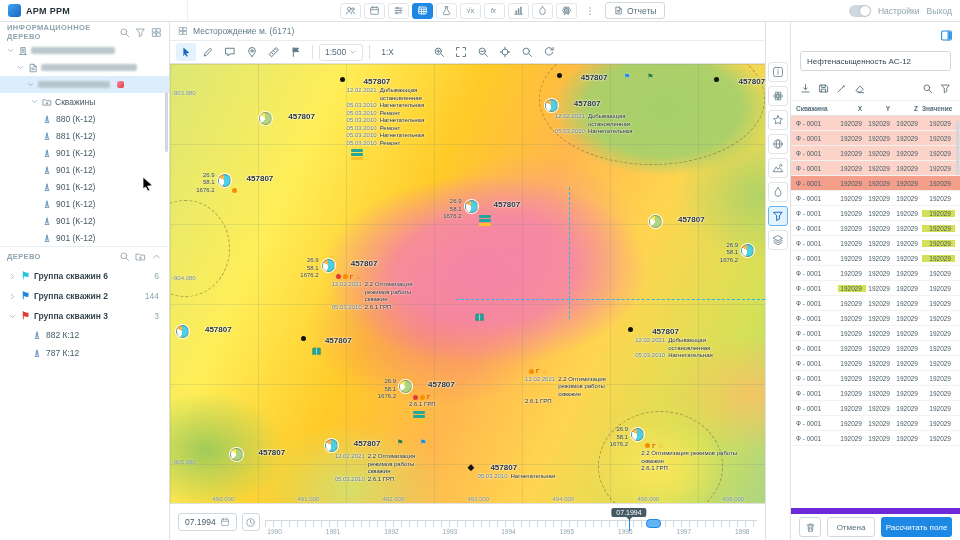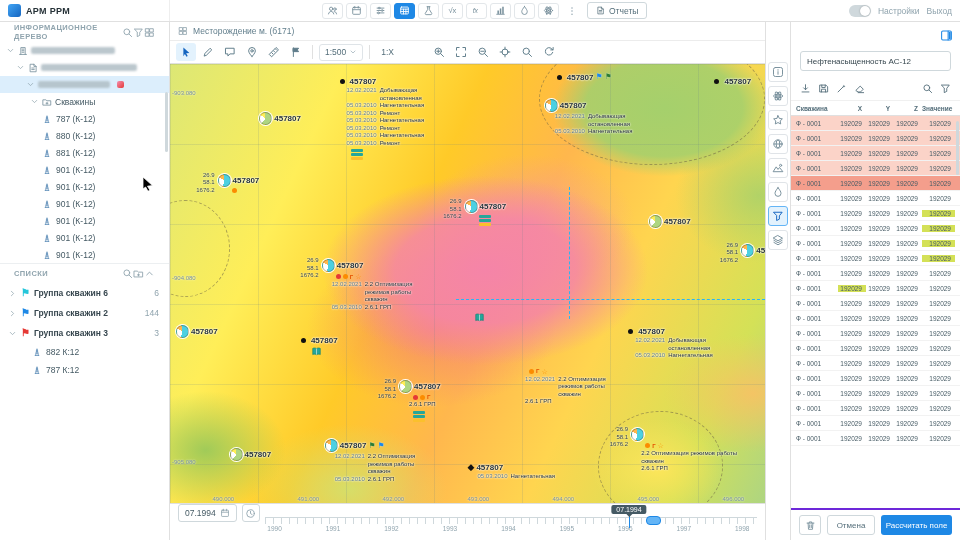--- a/index.html
+++ b/index.html
@@ -3,21 +3,21 @@
 <meta charset="utf-8">
 <style>
   *{margin:0;padding:0;box-sizing:border-box}
   html,body{width:960px;height:540px;overflow:hidden}
   body{font-family:"Liberation Sans",sans-serif;font-size:10px;color:#37474f;background:#fff}
   #app{width:960px;height:540px;display:flex;flex-direction:column;position:relative}
   svg{display:block}
 
   
   #topbar{height:22px;flex:0 0 22px;display:flex;align-items:center;border-bottom:1px solid #e0e0e0;background:#fff}
-  .logo-wrap{width:170px;height:100%;display:flex;align-items:center;gap:5px;padding-left:8px;border-right:1px solid #eee}
+  .logo-wrap{width:188px;height:100%;display:flex;align-items:center;gap:5px;padding-left:8px;border-right:1px solid #eee}
   .logo{width:13px;height:13px;border-radius:3px;background:linear-gradient(135deg,#42a5f5,#1565c0)}
   .logo-text{font-weight:bold;font-size:9px;letter-spacing:.3px;color:#263238}
   #top-icons{display:flex;gap:3px;align-items:center;margin-left:152px}
   .tbtn{width:21px;height:16px;border:1px solid #e3e7ea;border-radius:3px;display:flex;align-items:center;justify-content:center;color:#78909c;background:#fff}
   .tbtn svg{width:11px;height:11px}
   .tbtn.active{background:#1e88e5;border-color:#1e88e5;color:#fff}
   .more-btn{width:14px;height:16px;display:flex;align-items:center;justify-content:center;color:#90a4ae;margin-left:6px}
   .more-btn svg{width:10px;height:10px}
   .reports-btn{display:flex;align-items:center;gap:4px;border:1px solid #cfd8dc;border-radius:3px;height:17px;padding:0 8px;margin-left:8px;color:#546e7a;font-size:8.5px}
   .reports-btn svg{width:9px;height:9px}
@@ -27,21 +27,21 @@
   .top-link{font-size:8.5px;color:#90a4ae}
 
   
   #content{display:flex;flex:1;min-height:0}
   #left{width:170px;flex:0 0 170px;border-right:1px solid #e0e0e0;background:#fff;display:flex;flex-direction:column;position:relative}
   #map{flex:1;min-width:0;display:flex;flex-direction:column}
   #strip{width:25px;flex:0 0 25px;border-left:1px solid #e0e0e0;background:#fff;display:flex;flex-direction:column;align-items:center;padding-top:40px;gap:4px}
   #right{width:170px;flex:0 0 170px;border-left:1px solid #e0e0e0;background:#fff;display:flex;flex-direction:column}
 
   
-  .phead{height:20px;display:flex;align-items:center;padding:0 14px;color:#90a4ae;font-size:7.5px;font-weight:bold;letter-spacing:.4px}
+  .phead{height:20px;display:flex;align-items:center;gap:5px;padding:0 7px;color:#90a4ae;font-size:7.5px;font-weight:bold;letter-spacing:.4px}
   .phead .sp{flex:1}
   .pico{width:11px;height:11px;color:#90a4ae}
   .pico svg{width:11px;height:11px}
   .trw{height:17px;display:flex;align-items:center;gap:3px;font-size:8.5px;color:#455a64}
   .chev{width:9px;height:9px;color:#90a4ae;flex:0 0 9px}
   .chev svg{width:9px;height:9px}
   .ticon{width:10px;height:10px;color:#78909c;flex:0 0 10px}
   .ticon svg{width:10px;height:10px}
   .redbar{height:7px;border-radius:2px;background:#b0bec5;filter:blur(1px);opacity:.85}
   .sel-row{background:#dceefc}
@@ -90,21 +90,21 @@
     repeating-linear-gradient(to right, rgba(96,125,139,.16) 0 1px, transparent 1px 88px),
     repeating-linear-gradient(to bottom, rgba(96,125,139,.16) 0 1px, transparent 1px 80px);pointer-events:none}
   .contour{position:absolute;border:1px dashed rgba(110,100,70,.55);border-radius:50%;pointer-events:none}
   .bdash-v{position:absolute;left:67%;top:28%;height:30%;border-left:1px dashed #29b6f6;pointer-events:none}
   .bdash-h{position:absolute;left:48%;top:53.5%;width:52%;border-top:1px dashed #29b6f6;pointer-events:none}
   .axl{position:absolute;left:2px;font-size:6px;color:#78909c;text-shadow:0 0 2px #fff;z-index:3}
   .axb{position:absolute;bottom:1px;font-size:6px;color:#78909c;text-shadow:0 0 2px #fff;z-index:3}
 
   
   .marker{position:absolute;z-index:5}
-  .mrow{display:flex;align-items:center;gap:2px}
+  .mrow{display:flex;gap:16px}
   .pie{width:13px;height:13px;border-radius:50%;border:1px solid rgba(0,0,0,.25);box-shadow:0 0 0 1px #fff;flex:0 0 13px}
   .dotm{width:5px;height:5px;background:#111;border-radius:50%;flex:0 0 5px;margin:0 3px}
   .diam{font-size:9px;color:#111;line-height:1}
   .mlabel{font-size:8px;font-weight:bold;color:#263238;white-space:nowrap;text-shadow:0 0 2px #fff,0 0 2px #fff}
   .flagg{font-size:8px;line-height:1;text-shadow:0 0 1px #fff}
   .metrics{position:absolute;right:100%;margin-right:3px;top:-2px;text-align:right;font-size:6px;line-height:1.25;color:#37474f;white-space:nowrap;text-shadow:0 0 2px #fff}
   .micons{display:flex;gap:2px;align-items:center;margin:1px 0 0 14px}
   .ic-r{width:5px;height:5px;border-radius:50%;background:#e53935;display:inline-block}
   .ic-o{width:5px;height:5px;border-radius:50%;background:#fb8c00;display:inline-block}
   .ic-g{font-size:6px;color:#e65100;font-weight:bold;line-height:1}
@@ -112,21 +112,21 @@
   .mann{margin:1px 0 0 10px;max-width:96px;font-size:6px;line-height:1.25;text-shadow:0 0 2px #fff,0 0 2px #fff}
   .aline{display:flex;gap:3px}
   .adate{color:#607d8b;white-space:nowrap}
   .atext{color:#263238}
   .chips{display:flex;flex-direction:column;gap:1px;margin:2px 0 0 14px}
   .chips span{width:12px;height:3px;border-radius:1px;display:block}
   .mbook{margin:1px 0 0 12px}
   .mbook svg,.booksym svg{width:13px;height:11px}
 
   
-  #timeline{height:36px;flex:0 0 36px;display:flex;gap:5px;padding:0 8px;background:#fff}
+  #timeline{height:36px;flex:0 0 36px;display:flex;align-items:center;gap:5px;padding:0 8px;background:#fff}
   .tl-date{display:flex;align-items:center;gap:4px;border:1px solid #cfd8dc;border-radius:3px;height:18px;padding:0 6px;font-size:8.5px;color:#455a64}
   .tl-date svg{width:10px;height:10px;color:#90a4ae}
   .tl-clock{width:18px;height:18px;border:1px solid #cfd8dc;border-radius:3px;background:#fff;display:flex;align-items:center;justify-content:center;color:#90a4ae}
   .tl-clock svg{width:11px;height:11px}
   .tl-ruler{position:relative;flex:1;height:30px}
   .tl-ticks{position:absolute;left:0;right:0;top:13px;height:7px;border-top:1px solid #cfd8dc;background:repeating-linear-gradient(to right,#cfd8dc 0 1px,transparent 1px 8px)}
   .tl-year{position:absolute;top:21px;transform:translateX(-50%);font-size:6.5px;color:#90a4ae}
   .tl-cursorline{position:absolute;top:8px;height:16px;border-left:1px solid #1e88e5;z-index:2}
   .tl-tip{position:absolute;top:1px;transform:translateX(-50%);background:#455a64;color:#fff;font-size:7px;padding:1px 5px;border-radius:2px;z-index:3;white-space:nowrap}
   .tl-tip::after{content:"";position:absolute;left:50%;bottom:-3px;transform:translateX(-50%);border:3px solid transparent;border-top-color:#455a64;border-bottom:none}
@@ -154,21 +154,21 @@
   .rp-table{flex:1;min-height:0;display:flex;flex-direction:column;position:relative}
   .thead,.trowx{display:grid;grid-template-columns:42px 28px 28px 28px 1fr;align-items:center;padding:0 5px}
   .thead{height:15px;border-bottom:1px solid #e0e0e0;font-size:6.5px;font-weight:bold;color:#546e7a}
   .trowx{height:15px;border-bottom:1px solid #f2f2f2;font-size:6.5px;color:#455a64}
   .cellx.num,.thead .num{text-align:right;padding-right:4px}
   .trowx.red1{background:#fbd3c8}
   .trowx.red2{background:#f49e8c}
   .cellx.green{background:#d4e157}
   #tbody{flex:1;overflow:hidden}
   .tb-scroll{position:absolute;right:1px;top:20px;width:3px;height:54px;border-radius:2px;background:#cfd8dc;z-index:4}
-  .rp-foot{height:32px;display:flex;align-items:center;gap:6px;padding:0 8px;border-top:2px solid #6d28d9}
+  .rp-foot{height:32px;display:flex;align-items:center;gap:6px;padding:0 8px;border-top:6px solid #6d28d9}
   .foot-trash{width:22px;height:20px;border:1px solid #cfd8dc;border-radius:3px;background:#fff;display:flex;align-items:center;justify-content:center;color:#78909c}
   .foot-trash svg{width:11px;height:11px}
   .btn-cancel{flex:0 0 48px;height:20px;border:1px solid #cfd8dc;border-radius:3px;background:#fff;color:#546e7a;font-size:8px;font-family:inherit}
   .btn-calc{flex:1;height:20px;border:none;border-radius:3px;background:#1e88e5;color:#fff;font-size:8px;font-family:inherit}
 </style>
 </head>
 <body>
 
 <div id="app">
 
@@ -340,37 +340,37 @@
           </span>
         <span>Скважины</span>
       </div>
       <div id="well-list">
           <div class="well-row">
             <span class="wicon">
               <svg viewBox="0 0 16 16" fill="none" stroke="currentColor" stroke-width="1.3" stroke-linecap="round" stroke-linejoin="round">
                 <path d="M5.8 13.5L8 2.8l2.2 10.7M5 13.5h6M6.3 9.8h3.4M6.8 6.4h2.4"></path>
               </svg>
             </span>
-            <span>787 (К-12)</span>
+            <span>880 (К-12)</span>
           </div>
           <div class="well-row">
             <span class="wicon">
               <svg viewBox="0 0 16 16" fill="none" stroke="currentColor" stroke-width="1.3" stroke-linecap="round" stroke-linejoin="round">
                 <path d="M5.8 13.5L8 2.8l2.2 10.7M5 13.5h6M6.3 9.8h3.4M6.8 6.4h2.4"></path>
               </svg>
             </span>
-            <span>880 (К-12)</span>
+            <span>881 (К-12)</span>
           </div>
           <div class="well-row">
             <span class="wicon">
               <svg viewBox="0 0 16 16" fill="none" stroke="currentColor" stroke-width="1.3" stroke-linecap="round" stroke-linejoin="round">
                 <path d="M5.8 13.5L8 2.8l2.2 10.7M5 13.5h6M6.3 9.8h3.4M6.8 6.4h2.4"></path>
               </svg>
             </span>
-            <span>881 (К-12)</span>
+            <span>901 (К-12)</span>
           </div>
           <div class="well-row">
             <span class="wicon">
               <svg viewBox="0 0 16 16" fill="none" stroke="currentColor" stroke-width="1.3" stroke-linecap="round" stroke-linejoin="round">
                 <path d="M5.8 13.5L8 2.8l2.2 10.7M5 13.5h6M6.3 9.8h3.4M6.8 6.4h2.4"></path>
               </svg>
             </span>
             <span>901 (К-12)</span>
           </div>
           <div class="well-row">
@@ -398,32 +398,24 @@
             <span>901 (К-12)</span>
           </div>
           <div class="well-row">
             <span class="wicon">
               <svg viewBox="0 0 16 16" fill="none" stroke="currentColor" stroke-width="1.3" stroke-linecap="round" stroke-linejoin="round">
                 <path d="M5.8 13.5L8 2.8l2.2 10.7M5 13.5h6M6.3 9.8h3.4M6.8 6.4h2.4"></path>
               </svg>
             </span>
             <span>901 (К-12)</span>
           </div>
-          <div class="well-row">
-            <span class="wicon">
-              <svg viewBox="0 0 16 16" fill="none" stroke="currentColor" stroke-width="1.3" stroke-linecap="round" stroke-linejoin="round">
-                <path d="M5.8 13.5L8 2.8l2.2 10.7M5 13.5h6M6.3 9.8h3.4M6.8 6.4h2.4"></path>
-              </svg>
-            </span>
-            <span>901 (К-12)</span>
-          </div>
         </div>
 
       <div class="phead" id="lists-sep">
-        <span>СПИСКИ</span>
+        <span>ДЕРЕВО</span>
         <span class="sp"></span>
         <span class="pico">
             <svg viewBox="0 0 16 16" fill="none" stroke="currentColor" stroke-width="1.3" stroke-linecap="round" stroke-linejoin="round">
               <circle cx="7" cy="7" r="4.2"></circle>
               <path d="M10.2 10.2L14 14"></path>
             </svg>
           </span>
         <span class="pico">
             <svg viewBox="0 0 16 16" fill="none" stroke="currentColor" stroke-width="1.3" stroke-linecap="round" stroke-linejoin="round">
               <path d="M2 4.5h4.2L7.8 6H14v7H2z"></path>

